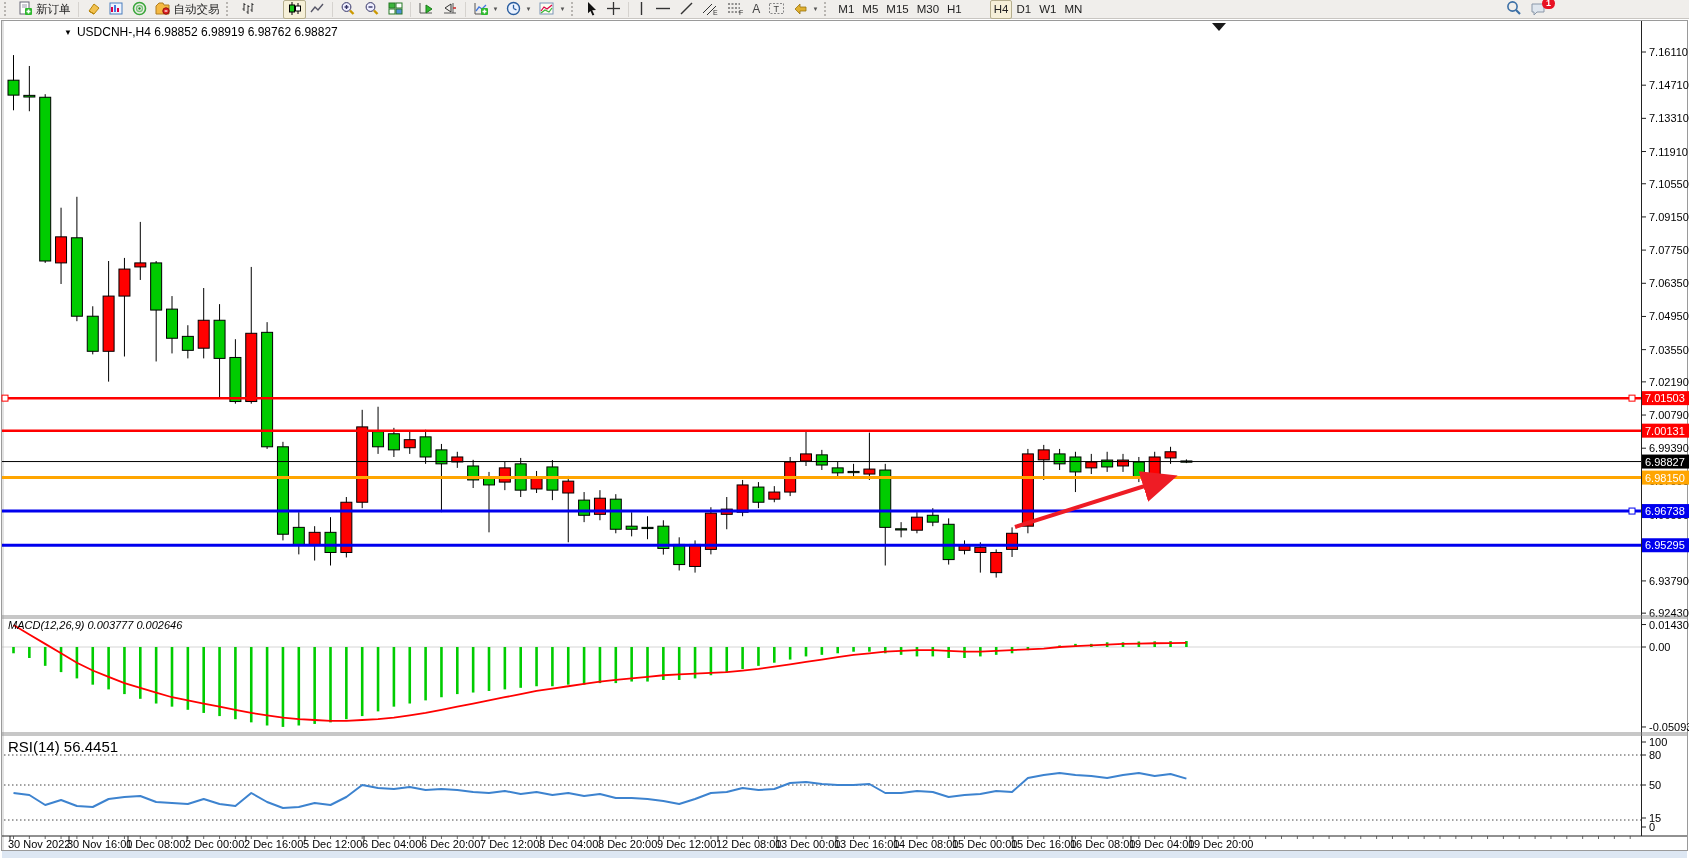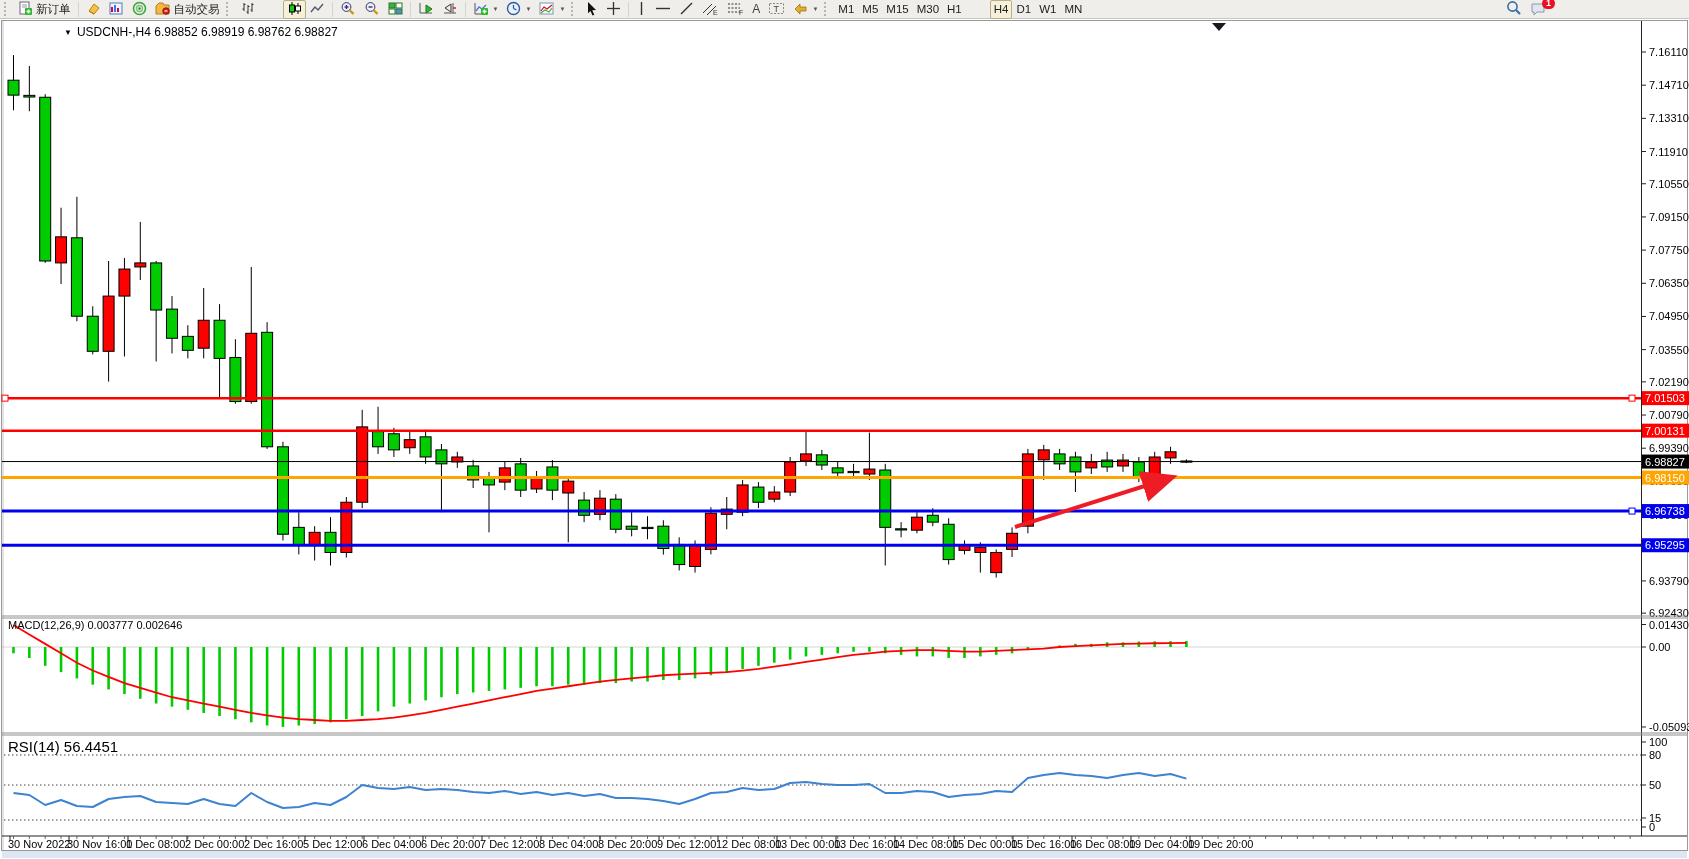--- a/index.html
+++ b/index.html
@@ -18,21 +18,21 @@
   .caret{font-size:6px;color:#555;margin-left:1px;}
   .tf-box{display:flex;align-items:flex-start;}
   .toolbar-right{margin-left:auto;display:flex;align-items:center;margin-right:136px;}
   .badge{position:absolute;top:-3px;right:-5px;background:#e81123;color:#fff;font-size:9px;
          border-radius:7px;min-width:11px;height:11px;line-height:11px;text-align:center;
          padding:0 1px;font-weight:bold;}
   .notif-wrap{position:relative;}
   
   .chart-title{position:absolute;left:20px;top:25px;font-size:12px;color:#000;z-index:4;margin-left:44px;}
   .tri{display:inline-block;font-size:8px;vertical-align:1px;margin-right:5px;color:#000;}
-  .macd-label{position:absolute;left:8px;top:619px;font-size:11px;color:#000;z-index:4;}
+  .macd-label{position:absolute;left:8px;top:619px;font-size:11px;color:#000;z-index:4;font-style:italic;}
   .rsi-label{position:absolute;left:8px;top:738px;font-size:15px;color:#000;z-index:4;}
   svg text{font-family:"Liberation Sans",sans-serif;}
   #chart-canvas{position:absolute;left:0;top:0;z-index:1;}
 </style>
 </head>
 <body>
 
 <div class="stage">
 
   <div class="toolbar">

